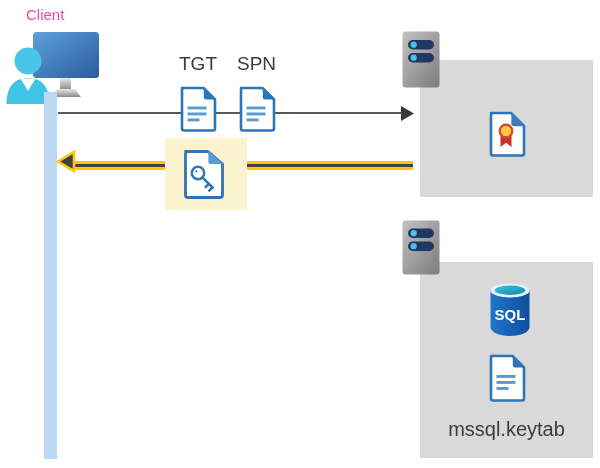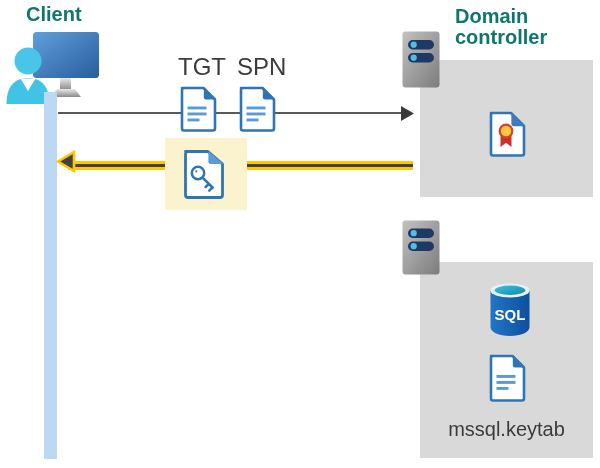--- a/index.html
+++ b/index.html
@@ -1,22 +1,22 @@
 <!DOCTYPE html>
 <html><head>
 <meta charset="utf-8">
 <style>
   html,body{margin:0;padding:0;background:#fff;}
   .canvas{
     position:relative;width:600px;height:468px;background:#ffffff;
     font-family:"Liberation Sans",sans-serif;overflow:hidden;
   }
   .abs{position:absolute;}
-  .bold-label{font-weight:bold;font-size:20px;color:#0f766e;line-height:21px;}
-  .small-label{font-size:24px;color:#3b3b3b;}
+  .bold-label{font-weight:normal;font-size:15px;color:#ec4899;line-height:21px;}
+  .small-label{font-size:19px;color:#3b3b3b;}
   
   .client-label{left:26px;top:4px;}
   .client-icon{left:5px;top:28px;}
   .lifeline{left:44px;top:92px;width:13px;height:367px;background:#bdd8f2;z-index:1;}
   
   .gray-line{left:58px;top:112px;width:346px;height:2.2px;background:#58595b;z-index:2;}
   .gray-head{left:401px;top:106px;z-index:2;}
   .yellow-band{left:68px;top:161px;width:345px;height:9px;background:#ffc800;z-index:2;}
   .yellow-core{left:68px;top:164.2px;width:345px;height:2.7px;background:#414042;z-index:2;}
   .yellow-head{left:56px;top:150px;z-index:3;}
@@ -122,21 +122,20 @@
         <stop offset="0" stop-color="#c2c2c2"></stop>
           <stop offset="1" stop-color="#7c7c7c"></stop>
       </linearGradient>
     </defs>
     <rect x="0.5" y="0.5" width="37" height="56" rx="3" fill="url(#srv-g1)"></rect>
     <rect x="6" y="9" width="26" height="9.5" rx="4.7" fill="#1f3864"></rect>
     <circle cx="11.7" cy="13.7" r="3.1" fill="#4fbfe8"></circle>
     <rect x="6" y="22" width="26" height="9.5" rx="4.7" fill="#1f3864"></rect>
     <circle cx="11.7" cy="26.7" r="3.1" fill="#4fbfe8"></circle>
   </svg>
-  <div class="abs bold-label dc-label">Domain controller</div>
 
   <svg class="abs cert-icon" width="41" height="47" viewBox="0 0 41 47">
     <path d="M4 2 H24 L37 15 V42.5 Q37 44.5 35 44.5 H6 Q4 44.5 4 42.5 V4 Q4 2 6 2 Z" fill="#fff" stroke="#2e75b6" stroke-width="2.6" stroke-linejoin="round"></path>
     <path d="M24.4 1.6 V12.7 Q24.4 15.2 27 15.2 H37.7 Z" fill="#3f7cbb"></path>
     <g>
       <path d="M13.5 22 H24.5 V36 L19 31.8 L13.5 36 Z" fill="#c63230"></path>
       <circle cx="19" cy="20" r="6.3" fill="#ffc83d" stroke="#d2452b" stroke-width="2.2"></circle>
     </g>
   </svg>
 

